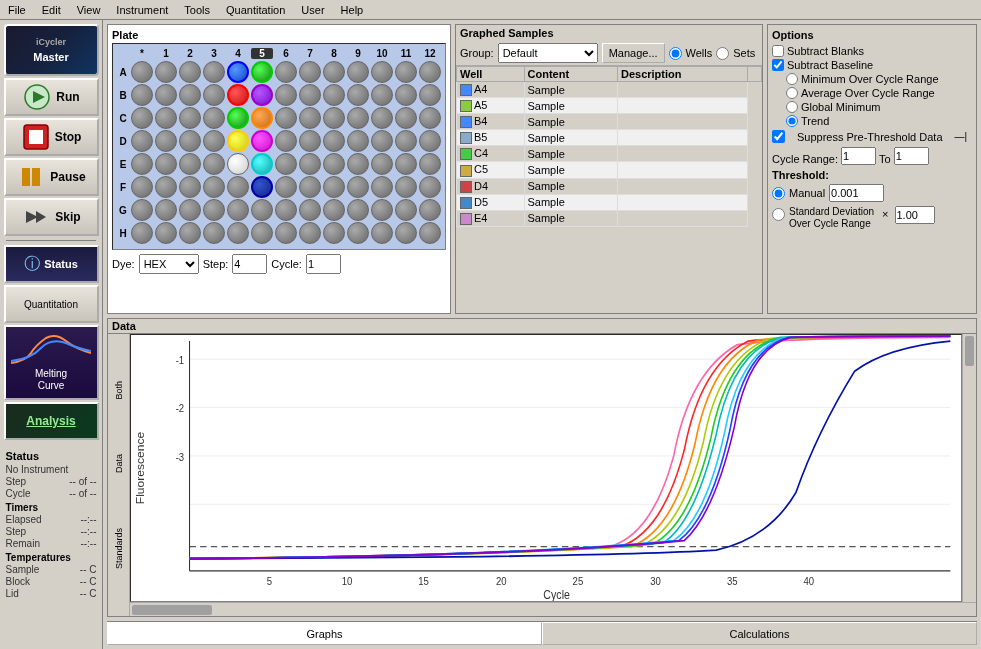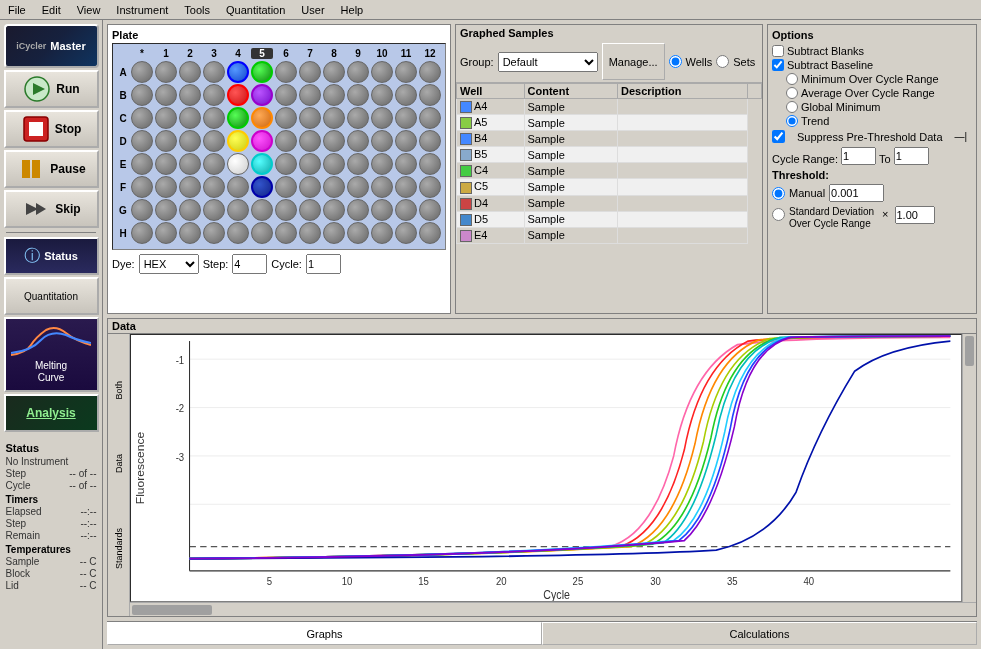--- a/index.html
+++ b/index.html
@@ -116,41 +116,41 @@
     .chart-wrapper { flex: 1; position: relative; background: white; border: 1px inset #808080; overflow: hidden; }
     
     svg.chart { width: 100%; height: 100%; }
     
     
     .bottom-tabs { display: flex; height: 24px; background: #d4d0c8; border-top: 1px solid #808080; }
     .bottom-tab { flex: 1; display: flex; align-items: center; justify-content: center; border: 1px outset #fff; cursor: pointer; font-size: 11px; background: #d4d0c8; }
     .bottom-tab.active { background: white; }
     
     
-    .manage-btn { height: 37px; padding: 0 6px; font-size: 11px; background: #d4d0c8; border: 1px outset #fff; cursor: pointer; }
+    .manage-btn { height: 20px; padding: 0 6px; font-size: 11px; background: #d4d0c8; border: 1px outset #fff; cursor: pointer; }
   </style>
 </head>
 <body>
 
 <div class="menubar">
   <span class="menubar-item">File</span>
   <span class="menubar-item">Edit</span>
   <span class="menubar-item">View</span>
   <span class="menubar-item">Instrument</span>
   <span class="menubar-item">Tools</span>
   <span class="menubar-item">Quantitation</span>
   <span class="menubar-item">User</span>
   <span class="menubar-item">Help</span>
 </div>
 
 <div class="main-container">
 
   <div class="sidebar">
 
-    <div class="sidebar-btn master-btn" style="flex-direction:row; border-radius:4px; height:44px;">
+    <div class="sidebar-btn master-btn" style="flex-direction:column; border-radius:4px; height:52px;">
       <span style="font-size:9px; color:#aaa;">iCycler</span>
       <span style="font-size:11px; color:white; font-weight:bold;">Master</span>
     </div>
 
     <div class="sidebar-btn">
       <span class="btn-icon" style="color:#2a7a2a;">
         <svg width="28" height="28" viewBox="0 0 28 28">
             <ellipse cx="14" cy="14" rx="12" ry="12" fill="#c8e8c8" stroke="#2a7a2a" stroke-width="1.5"></ellipse>
             <polyline points="10,8 22,14 10,20" fill="#2a7a2a" stroke="none"></polyline>
           </svg>

